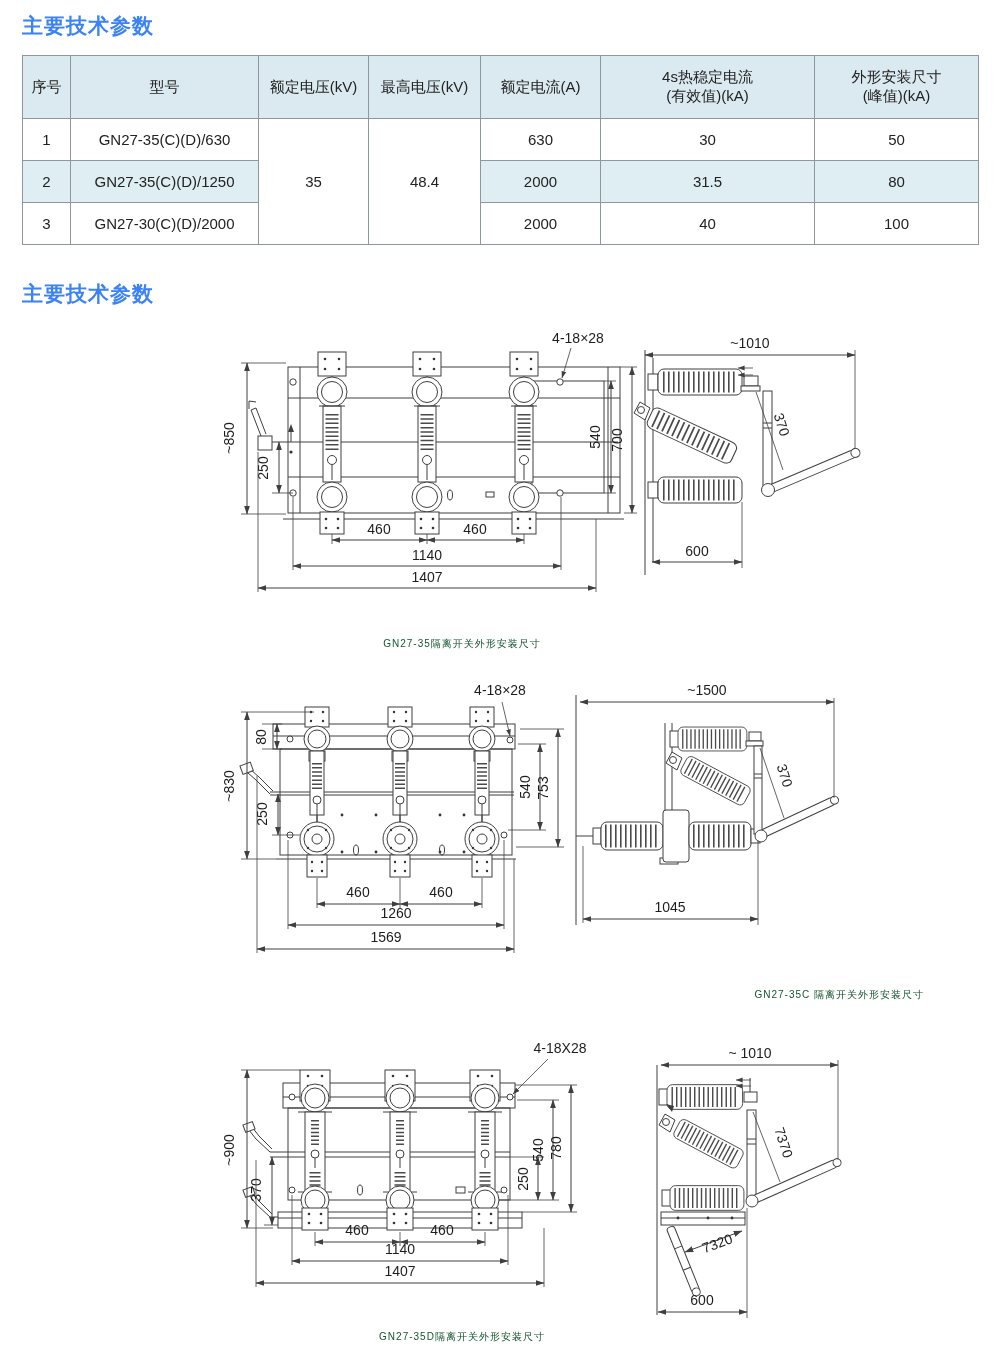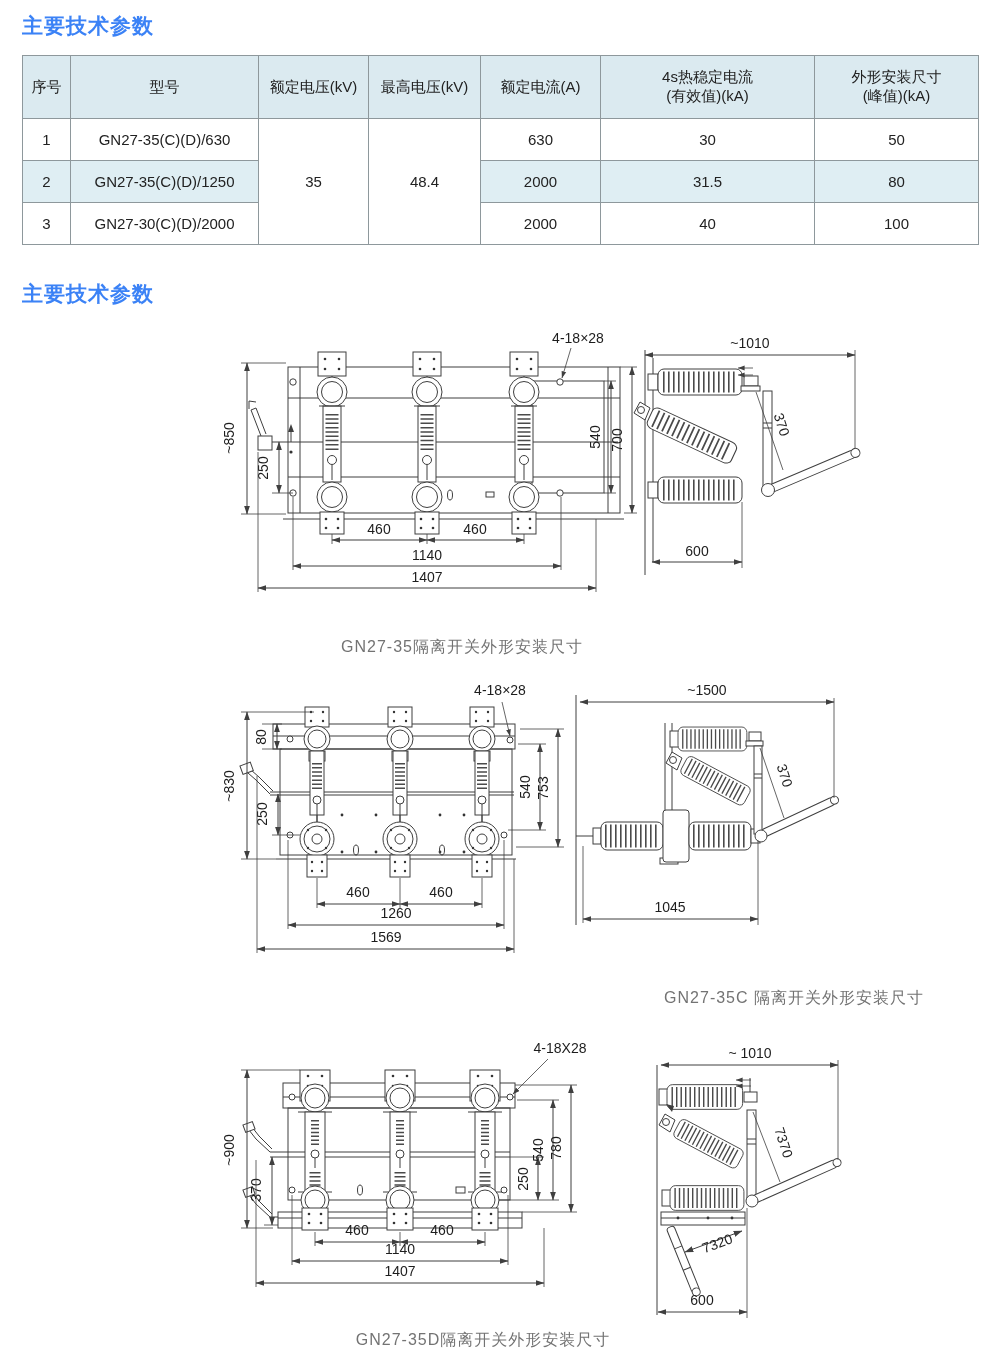--- a/index.html
+++ b/index.html
@@ -33,23 +33,23 @@
   td.merged { background:#ffffff !important;margin-left:48px; }
   td.model { text-align:left; padding-left:7px; }
   td.hi { vertical-align:top; padding-top:7px; }
   col.c-no{width:48px} col.c-model{width:188px} col.c-rv{width:110px}
   col.c-mv{width:112px} col.c-rc{width:120px} col.c-th{width:214px} col.c-dy{width:164px}
 
   .dwg { position:absolute; left:20px; }
   #dwg1 { top:330px; } #dwg2 { top:682px; } #dwg3 { top:1040px; }
   .cap {
     position:absolute; left:0; width:924px; text-align:center;
-    font-size:16px; color:#737373; letter-spacing:1px;
+    font-size:10px; color:#14532d; letter-spacing:1px;
   }
-  #cap1 { top:637px; } #cap2 { top:988px;text-align:right; } #cap3 { top:1330px;margin-left:21px; }
+  #cap1 { top:637px; } #cap2 { top:988px;text-align:right; } #cap3 { top:1330px; }
 
   svg .ln  { stroke:#3f3f3f; stroke-width:1; fill:none; }
   svg .lnf { stroke:#3f3f3f; stroke-width:1; fill:#ffffff; }
   svg .ext { stroke:#3f3f3f; stroke-width:0.8; fill:none; }
   svg .dim { stroke:#3f3f3f; stroke-width:1; fill:none;
              marker-start:url(#arr); marker-end:url(#arr); }
   svg .dt  { font-size:14px; fill:#1d1d1d; text-anchor:middle; }
   svg .dot { fill:#333; }
 </style>
 </head>

